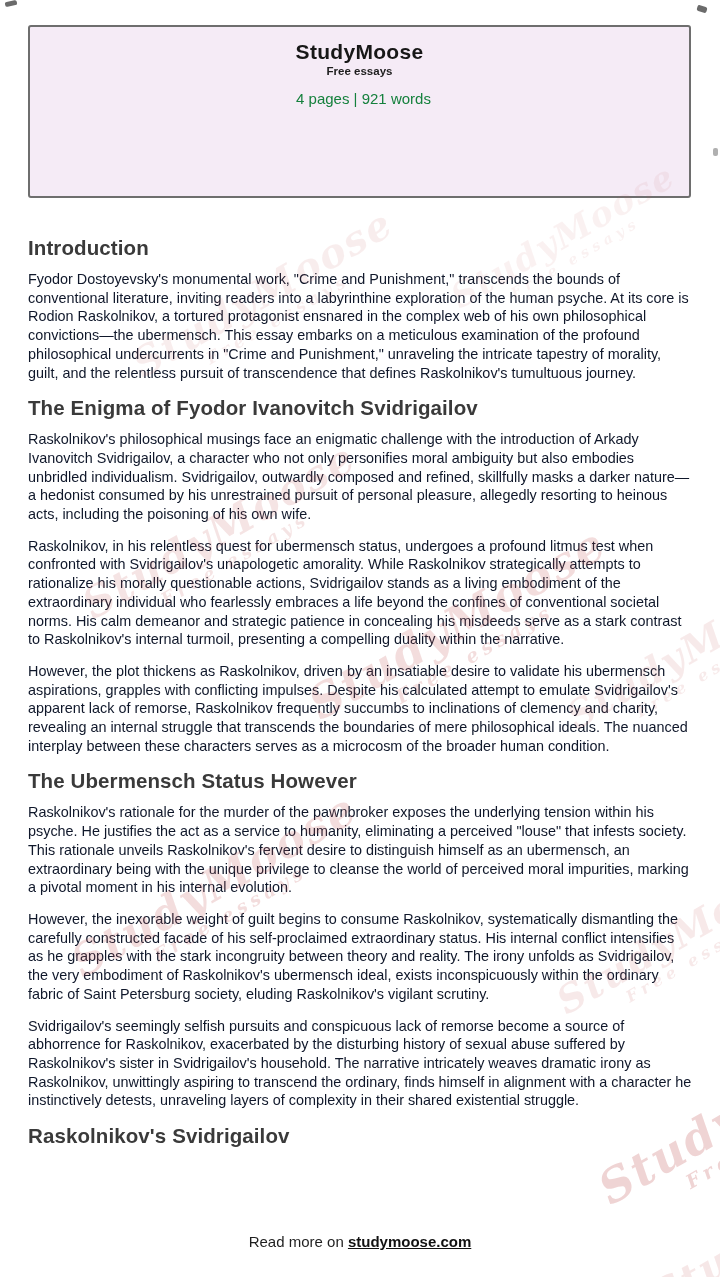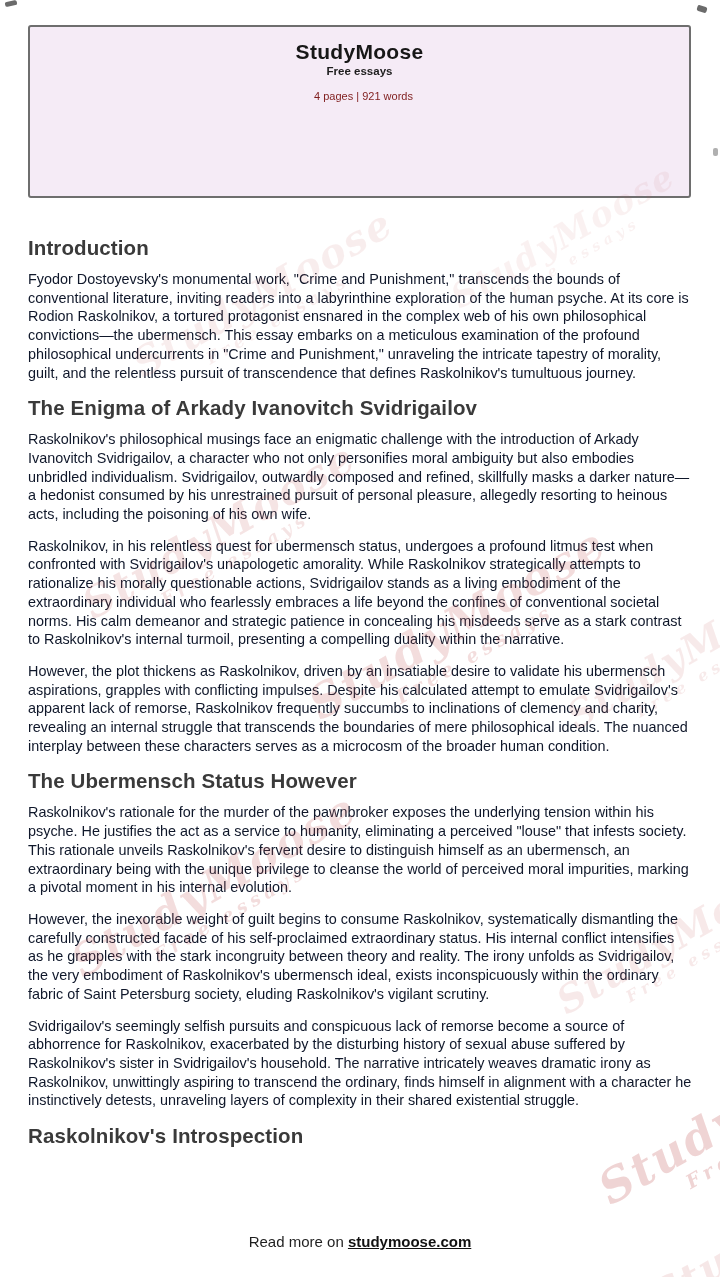--- a/index.html
+++ b/index.html
@@ -37,22 +37,22 @@
     margin-top: 1px;
   }
   .doc-title {
     font-size: 27px;
     font-weight: 700;
     color: #141414;
     line-height: 1.26;
     margin: 15px 38px 0 38px;
   }
   .doc-meta {
-    font-size: 11px;
-    color: #7f1d1d;
+    font-size: 15px;
+    color: #15803d;
     margin-top: 13px;
     margin-left: 8px;
   }
 
   
   .content {
     position: absolute;
     left: 0; top: 198px;
     width: 720px;
     padding: 0 28px;
@@ -127,31 +127,31 @@
   <div class="brand">StudyMoose</div>
   <div class="tagline">Free essays</div>
   <div class="doc-meta">4 pages | 921 words</div>
 </div>
 
 <div class="content">
 
   <h2 class="first">Introduction</h2>
   <p>Fyodor Dostoyevsky's monumental work, "Crime and Punishment," transcends the bounds of conventional literature, inviting readers into a labyrinthine exploration of the human psyche. At its core is Rodion Raskolnikov, a tortured protagonist ensnared in the complex web of his own philosophical convictions—the ubermensch. This essay embarks on a meticulous examination of the profound philosophical undercurrents in "Crime and Punishment," unraveling the intricate tapestry of morality, guilt, and the relentless pursuit of transcendence that defines Raskolnikov's tumultuous journey.</p>
 
-  <h2>The Enigma of Arkady Ivanovitch Svidrigailov</h2>
+  <h2>The Enigma of Fyodor Ivanovitch Svidrigailov</h2>
   <p>Raskolnikov's philosophical musings face an enigmatic challenge with the introduction of Arkady Ivanovitch Svidrigailov, a character who not only personifies moral ambiguity but also embodies unbridled individualism. Svidrigailov, outwardly composed and refined, skillfully masks a darker nature—a hedonist consumed by his unrestrained pursuit of personal pleasure, allegedly resorting to heinous acts, including the poisoning of his own wife.</p>
   <p>Raskolnikov, in his relentless quest for ubermensch status, undergoes a profound litmus test when confronted with Svidrigailov's unapologetic amorality. While Raskolnikov strategically attempts to rationalize his morally questionable actions, Svidrigailov stands as a living embodiment of the extraordinary individual who fearlessly embraces a life beyond the confines of conventional societal norms. His calm demeanor and strategic patience in concealing his misdeeds serve as a stark contrast to Raskolnikov's internal turmoil, presenting a compelling duality within the narrative.</p>
   <p>However, the plot thickens as Raskolnikov, driven by an insatiable desire to validate his ubermensch aspirations, grapples with conflicting impulses. Despite his calculated attempt to emulate Svidrigailov's apparent lack of remorse, Raskolnikov frequently succumbs to inclinations of clemency and charity, revealing an internal struggle that transcends the boundaries of mere philosophical ideals. The nuanced interplay between these characters serves as a microcosm of the broader human condition.</p>
 
   <h2>The Ubermensch Status However</h2>
   <p>Raskolnikov's rationale for the murder of the pawnbroker exposes the underlying tension within his psyche. He justifies the act as a service to humanity, eliminating a perceived "louse" that infests society. This rationale unveils Raskolnikov's fervent desire to distinguish himself as an ubermensch, an extraordinary being with the unique privilege to cleanse the world of perceived moral impurities, marking a pivotal moment in his internal evolution.</p>
   <p>However, the inexorable weight of guilt begins to consume Raskolnikov, systematically dismantling the carefully constructed facade of his self-proclaimed extraordinary status. His internal conflict intensifies as he grapples with the stark incongruity between theory and reality. The irony unfolds as Svidrigailov, the very embodiment of Raskolnikov's ubermensch ideal, exists inconspicuously within the ordinary fabric of Saint Petersburg society, eluding Raskolnikov's vigilant scrutiny.</p>
   <p>Svidrigailov's seemingly selfish pursuits and conspicuous lack of remorse become a source of abhorrence for Raskolnikov, exacerbated by the disturbing history of sexual abuse suffered by Raskolnikov's sister in Svidrigailov's household. The narrative intricately weaves dramatic irony as Raskolnikov, unwittingly aspiring to transcend the ordinary, finds himself in alignment with a character he instinctively detests, unraveling layers of complexity in their shared existential struggle.</p>
 
-  <h2>Raskolnikov's Introspection</h2>
+  <h2>Raskolnikov's Svidrigailov</h2>
 
 </div>
 
 <div class="footer">
   <span>Read more on </span><span class="link">studymoose.com</span>
 </div>
 
 <div class="wm" style="left:120px; top:268px; font-size:40px; opacity:0.10;">
   <div class="wm-big">StudyMoose</div>
   <div class="wm-small">Free essays</div>

